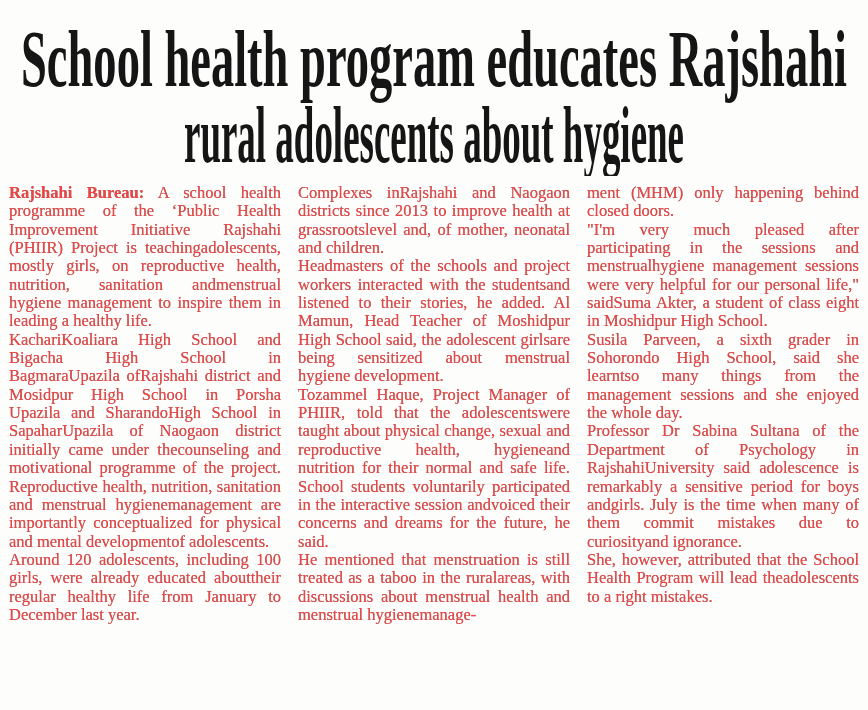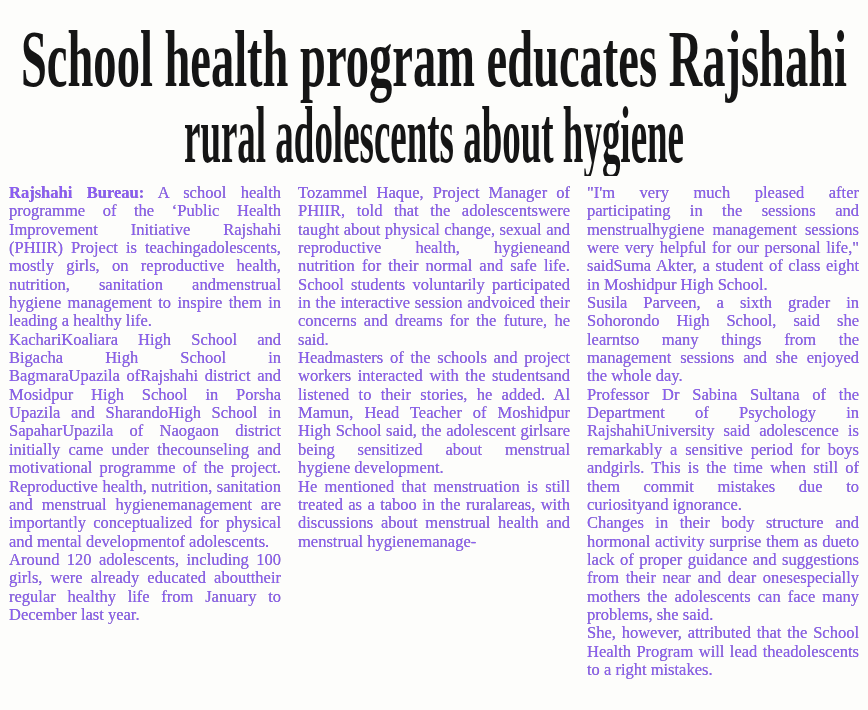--- a/index.html
+++ b/index.html
@@ -25,21 +25,21 @@
   .columns {
     display: flex;
     gap: 17px;
     padding: 0 9px;
     margin-top: 8px;
   }
   .col {
     flex: 1 1 0;
     font-size: 16.5px;
     line-height: 18.35px;
-    color: #8b5cf6;
+    color: #ef4444;
     text-align: justify;
     text-shadow: 0 0 0.6px rgba(34,34,34,0.55);
   }
   .para { margin: 0; padding: 0; }
   .byline { font-weight: bold; }
 </style>
 </head>
 <body>
 
 <div class="page">
@@ -51,27 +51,28 @@
 
   <div class="columns">
 
     <div class="col">
       <p class="para"><b class="byline">Rajshahi Bureau:</b> <span>A school health programme of the ‘Public Health Improvement Initiative Rajshahi (PHIIR) Project is teachingadolescents, mostly girls, on reproductive health, nutrition, sanitation andmenstrual hygiene management to inspire them in leading a healthy life.</span></p>
       <p class="para">KachariKoaliara High School and Bigacha High School in BagmaraUpazila ofRajshahi district and Mosidpur High School in Porsha Upazila and SharandoHigh School in SapaharUpazila of Naogaon district initially came under thecounseling and motivational programme of the project. Reproductive health, nutrition, sanitation and menstrual hygienemanagement are importantly conceptualized for physical and mental developmentof adolescents.</p>
       <p class="para">Around 120 adolescents, including 100 girls, were already educated abouttheir regular healthy life from January to December last year.</p>
     </div>
 
     <div class="col">
+      <p class="para">Complexes inRajshahi and Naogaon districts since 2013 to improve health at grassrootslevel and, of mother, neonatal and children.</p>
+      <p class="para">Headmasters of the schools and project workers interacted with the studentsand listened to their stories, he added. Al Mamun, Head Teacher of Moshidpur High School said, the adolescent girlsare being sensitized about menstrual hygiene development.</p>
       <p class="para">Tozammel Haque, Project Manager of PHIIR, told that the adolescentswere taught about physical change, sexual and reproductive health, hygieneand nutrition for their normal and safe life. School students voluntarily participated in the interactive session andvoiced their concerns and dreams for the future, he said.</p>
-      <p class="para">Headmasters of the schools and project workers interacted with the studentsand listened to their stories, he added. Al Mamun, Head Teacher of Moshidpur High School said, the adolescent girlsare being sensitized about menstrual hygiene development.</p>
       <p class="para">He mentioned that menstruation is still treated as a taboo in the ruralareas, with discussions about menstrual health and menstrual hygienemanage-</p>
     </div>
 
     <div class="col">
+      <p class="para">ment (MHM) only happening behind closed doors.</p>
       <p class="para">"I'm very much pleased after participating in the sessions and menstrualhygiene management sessions were very helpful for our personal life," saidSuma Akter, a student of class eight in Moshidpur High School.</p>
       <p class="para">Susila Parveen, a sixth grader in Sohorondo High School, said she learntso many things from the management sessions and she enjoyed the whole day.</p>
-      <p class="para">Professor Dr Sabina Sultana of the Department of Psychology in RajshahiUniversity said adolescence is remarkably a sensitive period for boys andgirls. This is the time when still of them commit mistakes due to curiosityand ignorance.</p>
-      <p class="para">Changes in their body structure and hormonal activity surprise them as dueto lack of proper guidance and suggestions from their near and dear onesespecially mothers the adolescents can face many problems, she said.</p>
+      <p class="para">Professor Dr Sabina Sultana of the Department of Psychology in RajshahiUniversity said adolescence is remarkably a sensitive period for boys andgirls. July is the time when many of them commit mistakes due to curiosityand ignorance.</p>
       <p class="para">She, however, attributed that the School Health Program will lead theadolescents to a right mistakes.</p>
     </div>
 
   </div>
 </div>
 
 </body></html>

